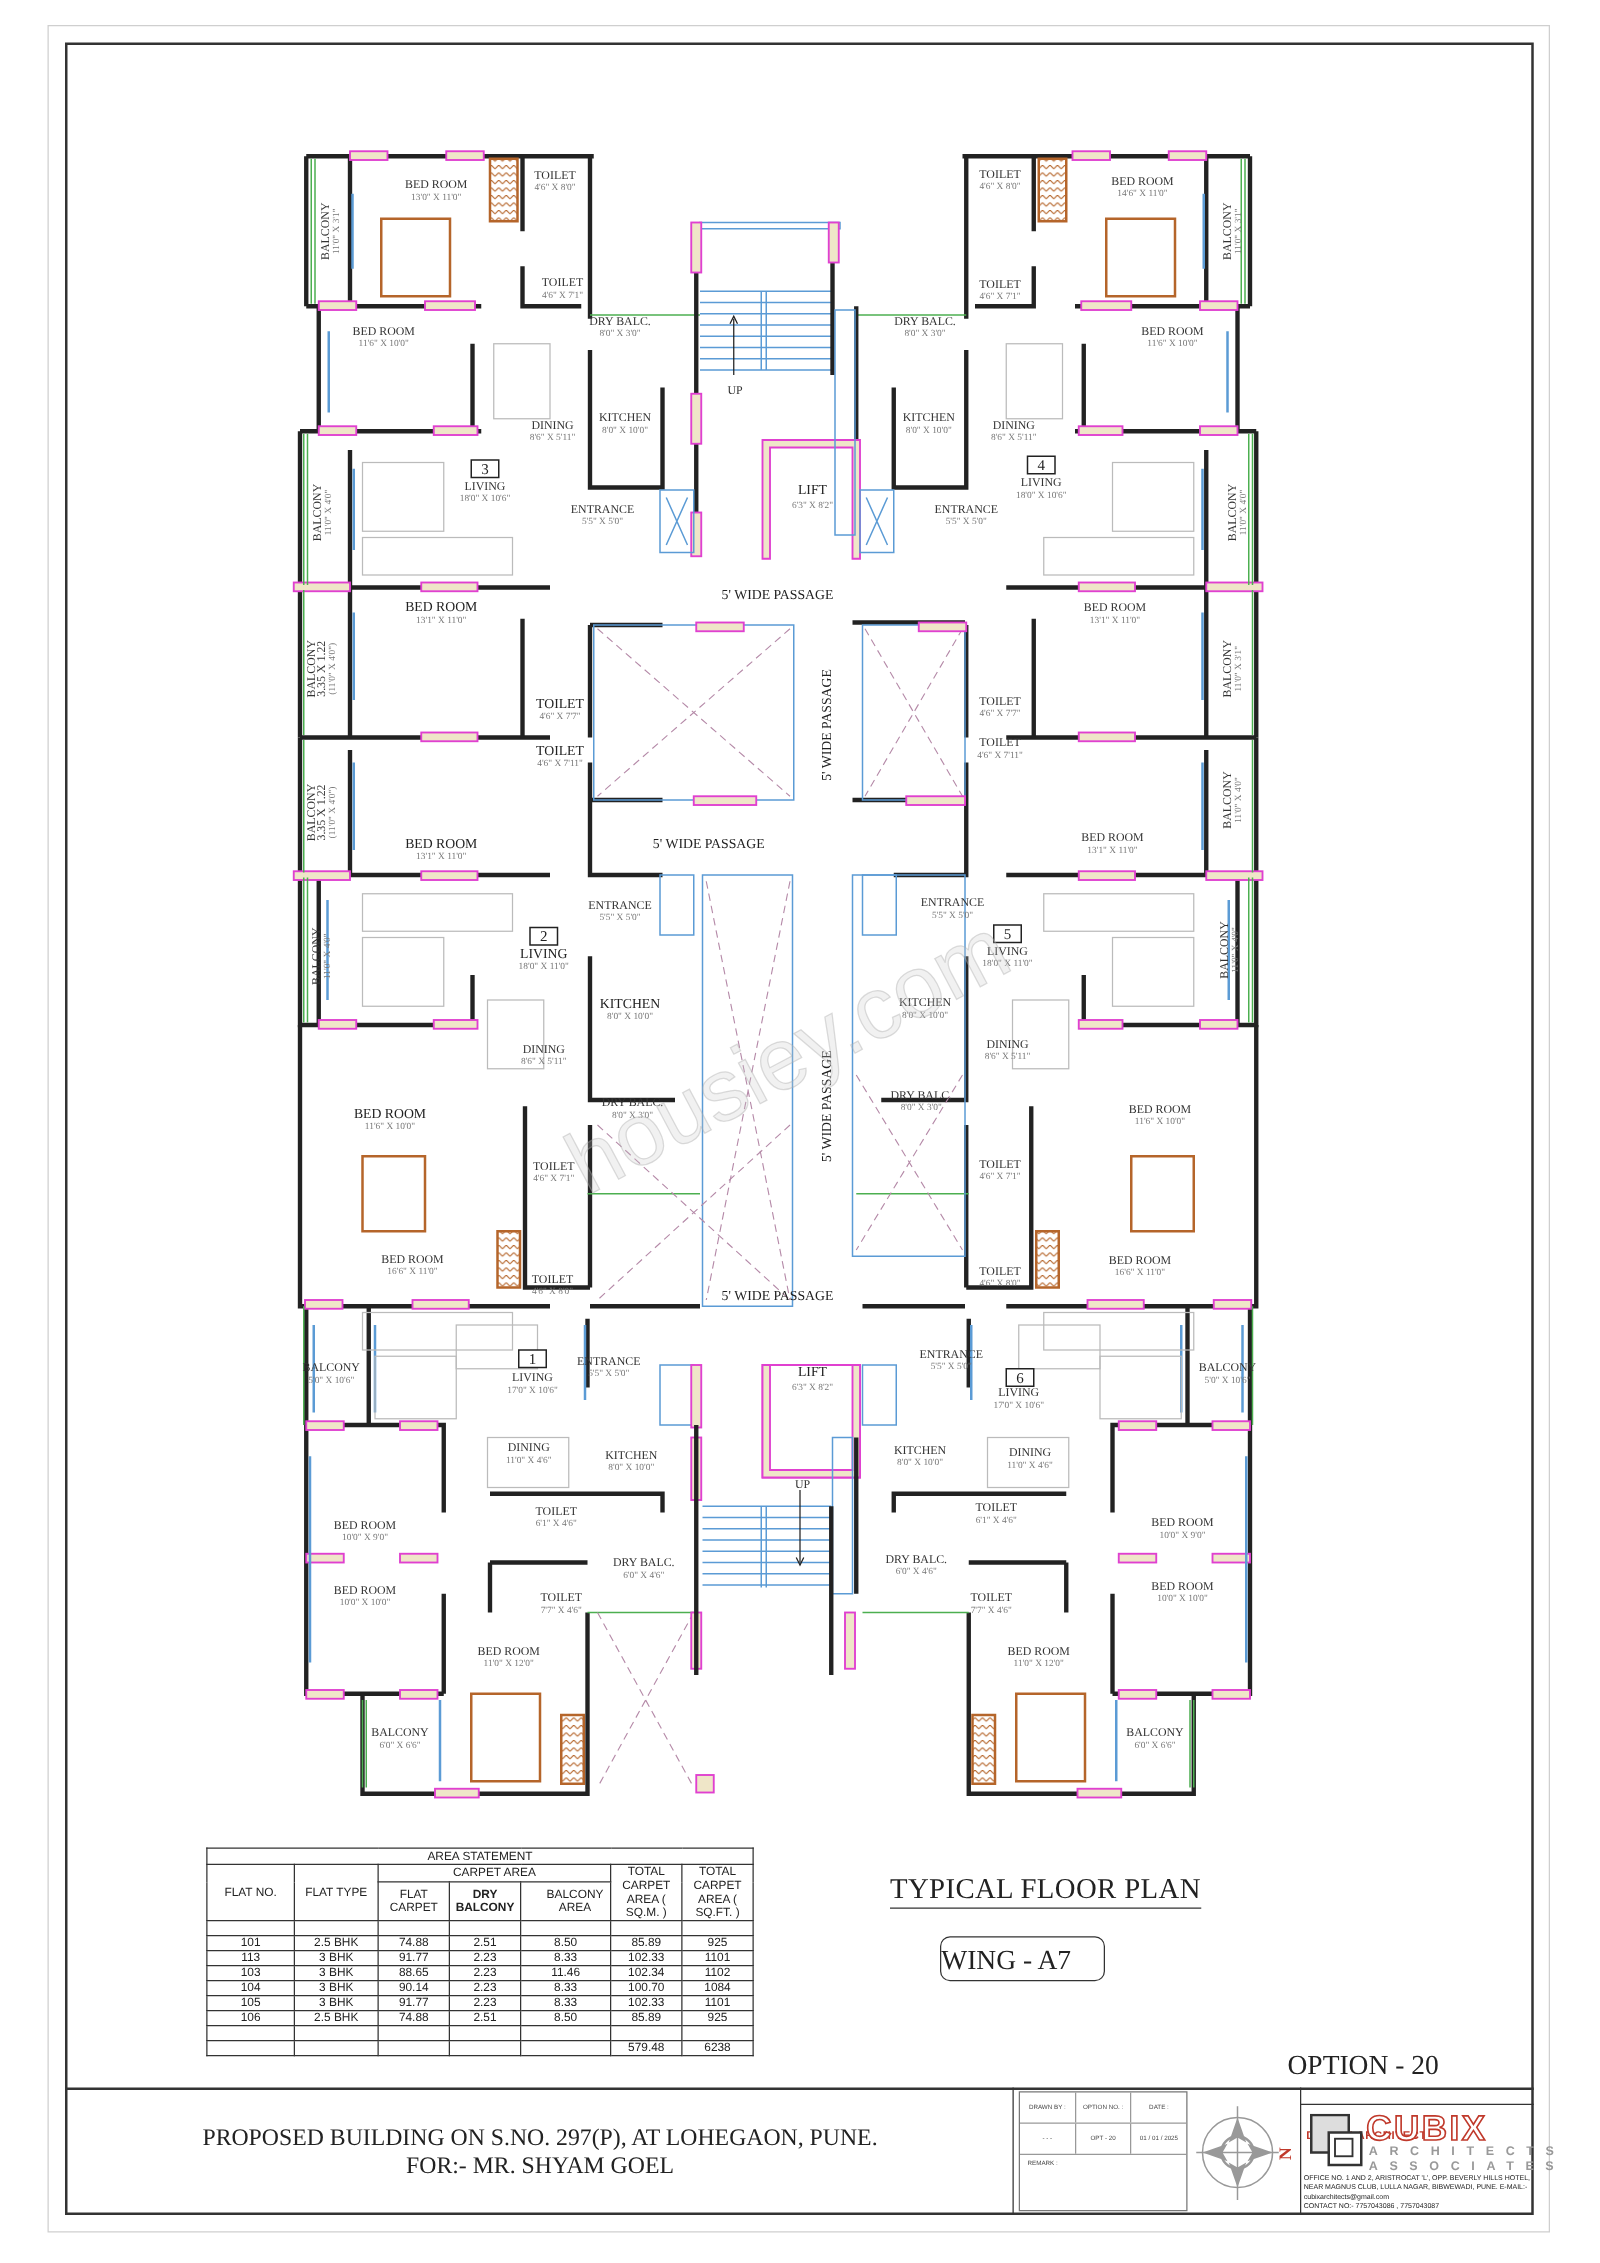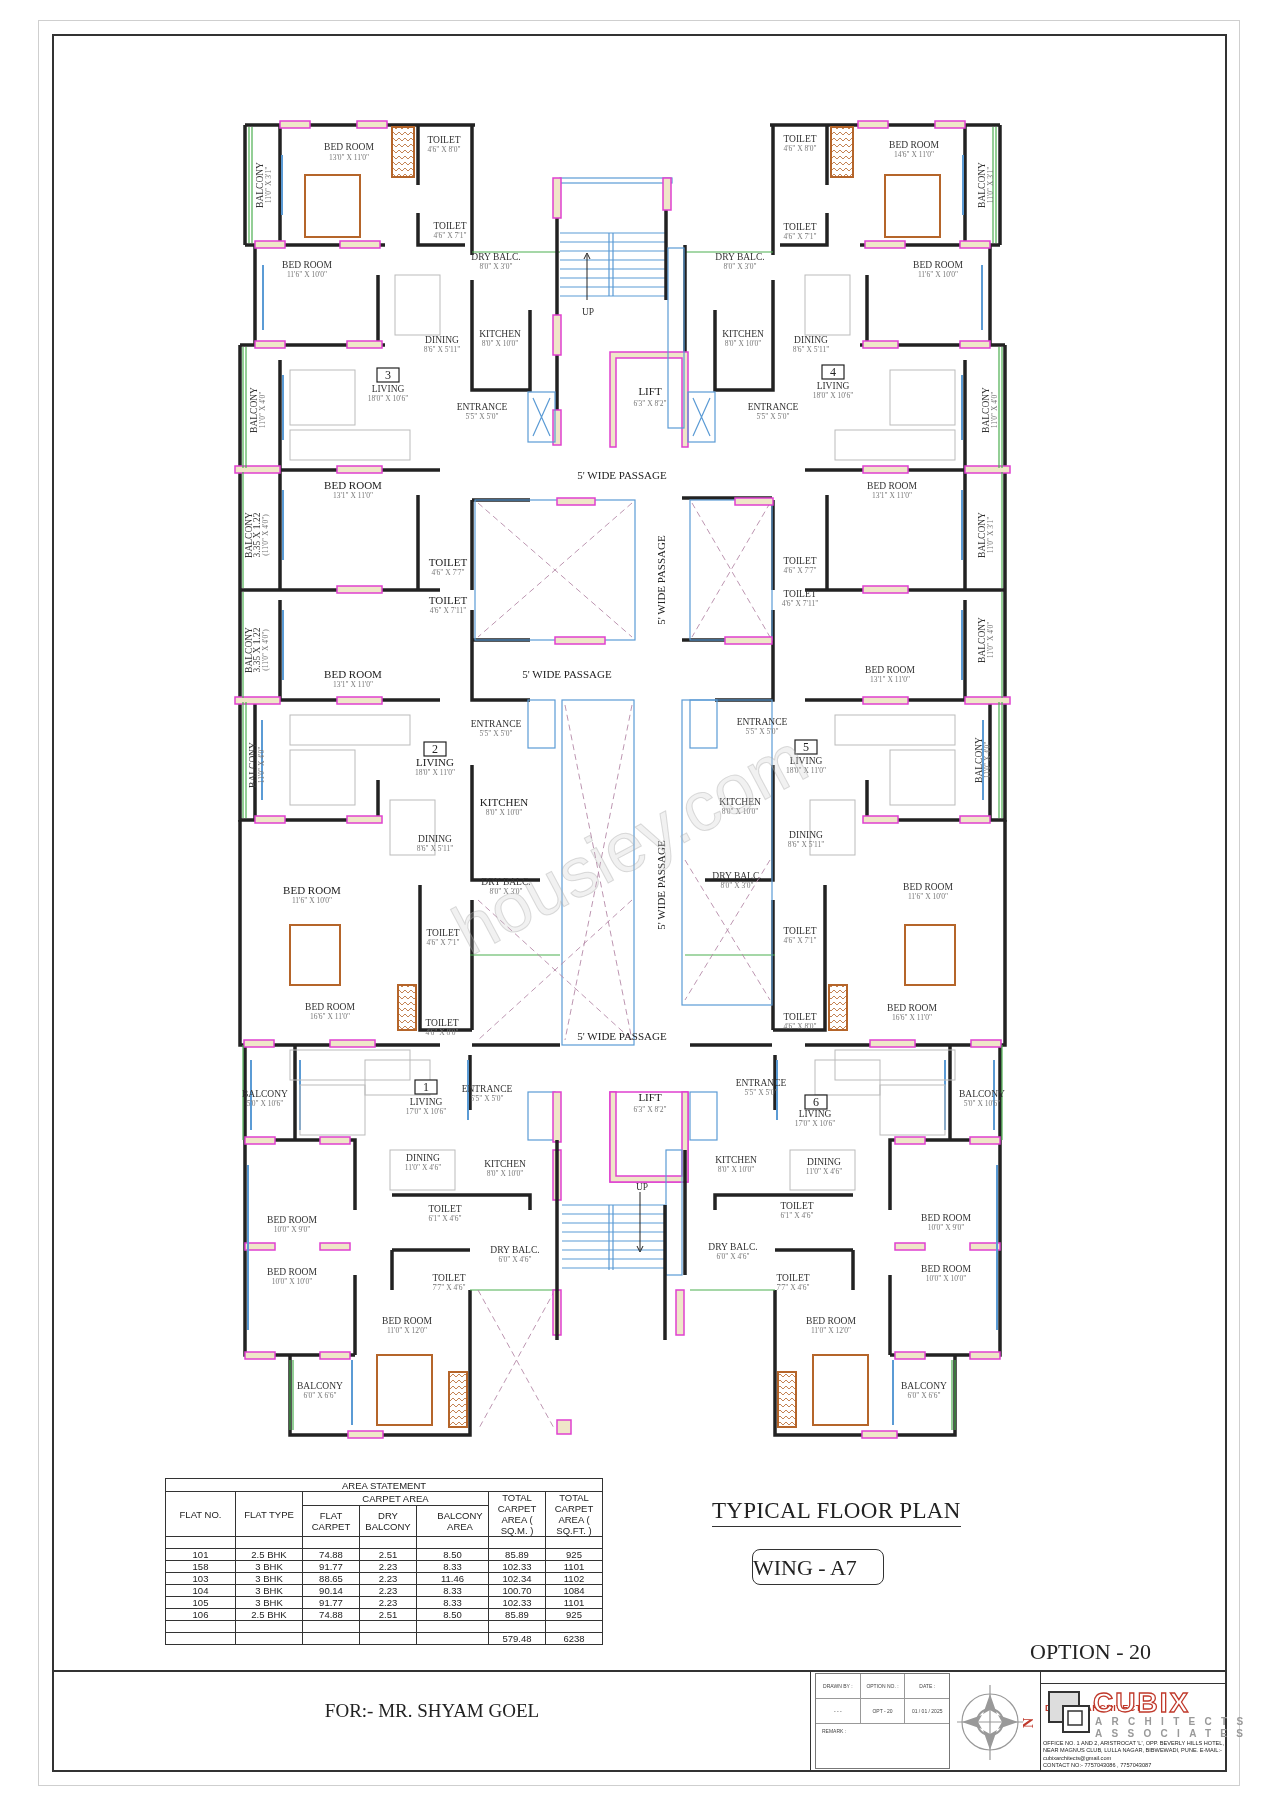--- a/index.html
+++ b/index.html
@@ -578,21 +578,21 @@
       </tr>
     <tr>
       <th rowspan="2" style="width:65px;">FLAT NO.</th>
       <th rowspan="2" style="width:62px;">FLAT TYPE</th>
       <th colspan="3">CARPET AREA</th>
       <th rowspan="2" style="width:52px;height:42px;margin-top:12px;">TOTAL CARPET AREA ( SQ.M. )</th>
       <th rowspan="2" style="width:52px;">TOTAL CARPET AREA ( SQ.FT. )</th>
     </tr>
     <tr>
       <th style="width:52px;height:27px;">FLAT CARPET</th>
-      <th style="width:52px;">DRY BALCONY</th>
+      <th style="width:52px;font-weight:bold;">DRY BALCONY</th>
       <th style="width:52px;padding-left:17px;">BALCONY AREA</th>
     </tr>
     <tr>
         <td></td>
         <td></td>
         <td></td>
         <td></td>
         <td></td>
         <td></td>
         <td></td>
@@ -602,21 +602,21 @@
     <tr>
       <td>101</td>
         <td>2.5 BHK</td>
         <td>74.88</td>
         <td>2.51</td>
         <td>8.50</td>
         <td>85.89</td>
         <td>925</td>
     </tr>
     <tr>
-      <td>158</td>
+      <td>113</td>
         <td>3 BHK</td>
         <td>91.77</td>
         <td>2.23</td>
         <td>8.33</td>
         <td>102.33</td>
         <td>1101</td>
     </tr>
     <tr>
       <td>103</td>
         <td>3 BHK</td>
@@ -673,20 +673,21 @@
     </tr>
   </tbody>
 </table>
 
 <div class="abs sheet-title">TYPICAL FLOOR PLAN</div>
 <div class="abs wing-box">WING - A7</div>
 <div class="abs option-label">OPTION - 20</div>
 
 <div class="abs bottom-divider"></div>
 <div class="abs project-title">
+  <div>PROPOSED BUILDING ON S.NO. 297(P), AT LOHEGAON, PUNE.</div>
   <div>FOR:- MR. SHYAM GOEL</div>
 </div>
 <div class="abs tb-sep"></div>
 
 <div class="abs tb-box">
   <div class="tb-row" style="height:24px;">
     <div class="tb-cell">DRAWN BY :</div>
     <div class="tb-cell">OPTION NO. :</div>
     <div class="tb-cell">DATE :</div>
   </div>

